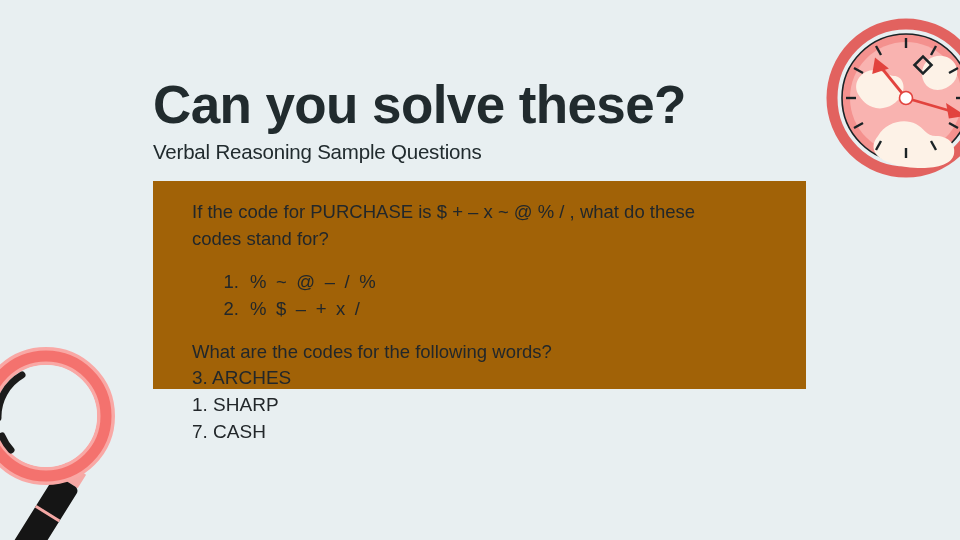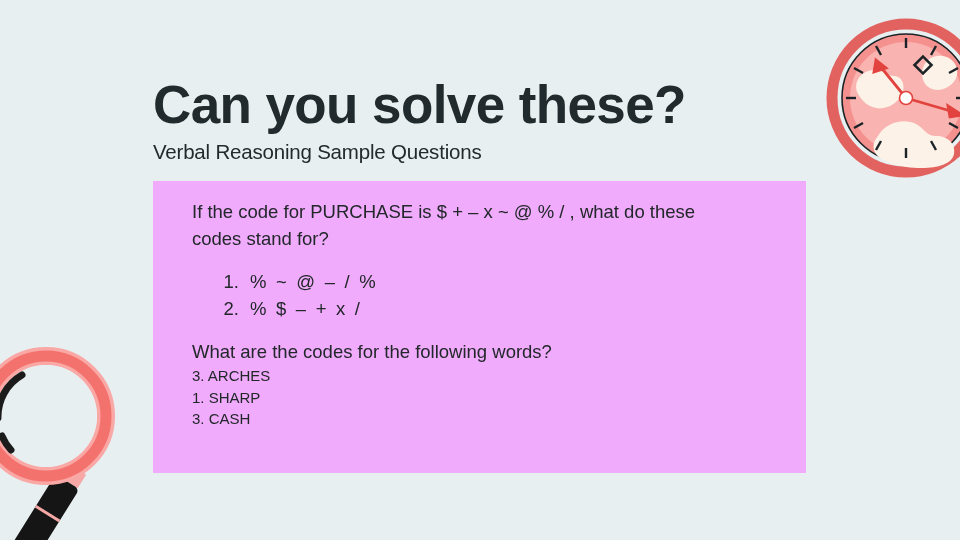--- a/index.html
+++ b/index.html
@@ -45,22 +45,22 @@
     line-height: 1.2;
     white-space: nowrap;
   }
 
   
   #panel {
     position: absolute;
     left: 153px;
     top: 181px;
     width: 653px;
-    height: 292px;
-    background: #f0abfc;
+    height: 208px;
+    background: #a16207;
   }
   #panel-inner {
     position: absolute;
     left: 39px;
     top: 18px;
     right: 16px;
   }
   .q-text {
     font-size: 18.5px;
     color: #22272a;
@@ -79,21 +79,21 @@
   ol.code-list li {
     font-size: 18.5px;
     color: #22272a;
     line-height: 1.42;
     padding-left: 6px;
   }
   ol.code-list li span.codeline {
     letter-spacing: 2.2px;
   }
   .word-line {
-    font-size: 15px;
+    font-size: 19px;
     color: #22272a;
     line-height: 1.42;
   }
 
   
   #clock {
     position: absolute;
     left: 824px;
     top: 16px;
     width: 170px;
@@ -130,21 +130,21 @@
         <li><span class="codeline">%  ~  @  –  /  %</span></li>
         <li><span class="codeline">%  $  –  +  x  /</span></li>
       </ol>
 
       <div class="spacer-line"></div>
 
       <div class="q-text">What are the codes for the following words?</div>
 
       <div class="word-line">3. ARCHES</div>
       <div class="word-line">1. SHARP</div>
-      <div class="word-line">3. CASH</div>
+      <div class="word-line">7. CASH</div>
 
     </div>
   </div>
 
   <div id="clock">
     <svg viewBox="0 0 170 170" width="170" height="170" aria-hidden="true">
 
       <circle cx="82" cy="82" r="74" fill="none" stroke="#e2625f" stroke-width="11"></circle>
 
       <circle cx="82" cy="82" r="64" fill="#f4918e"></circle>

